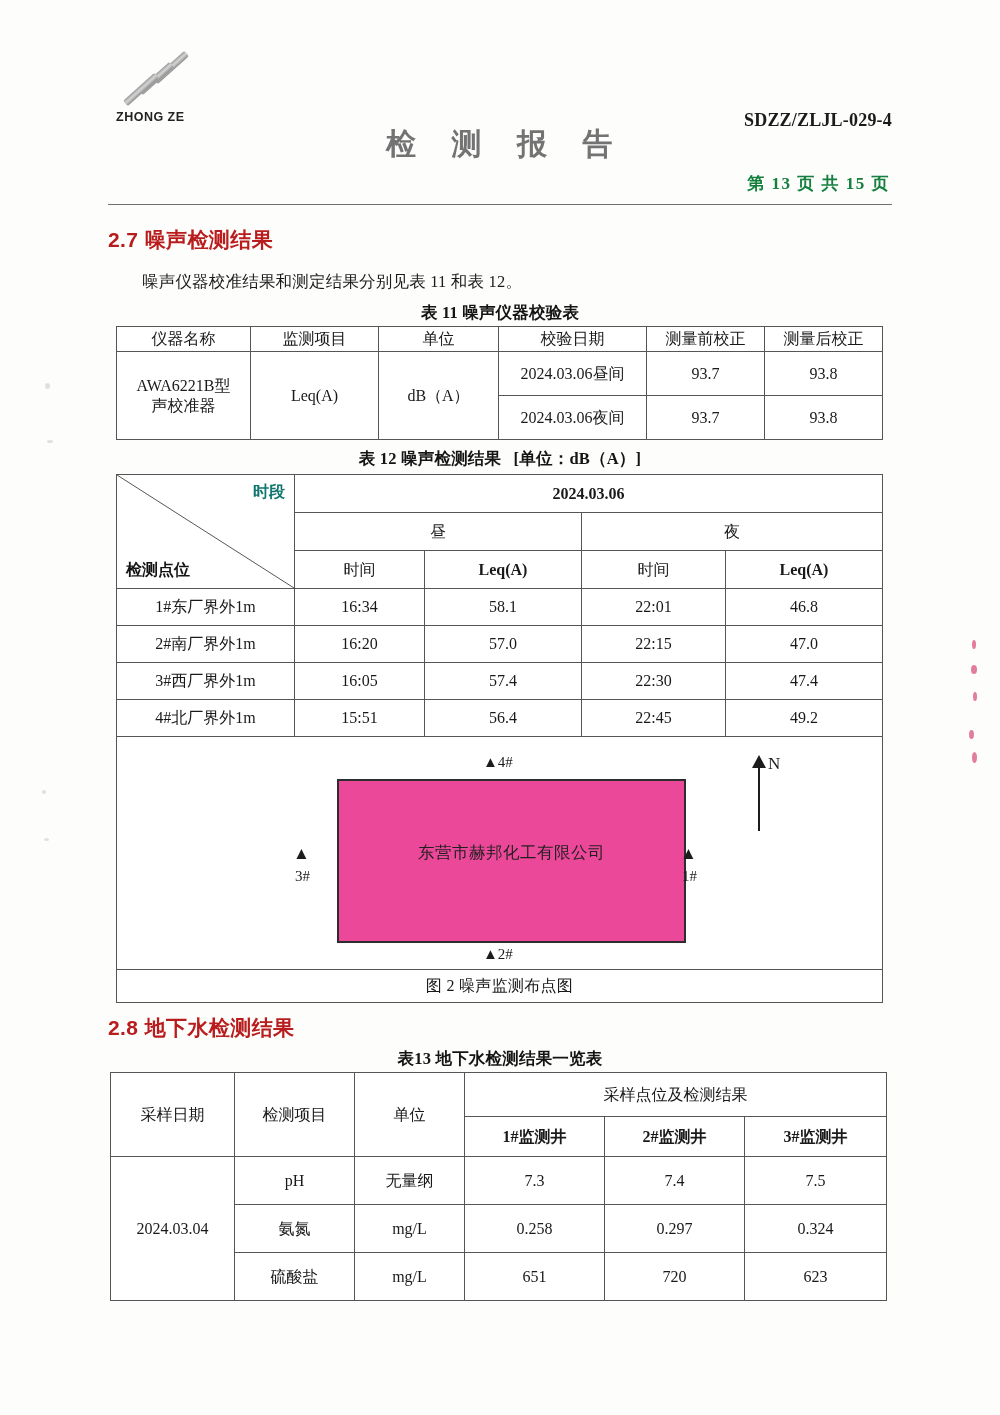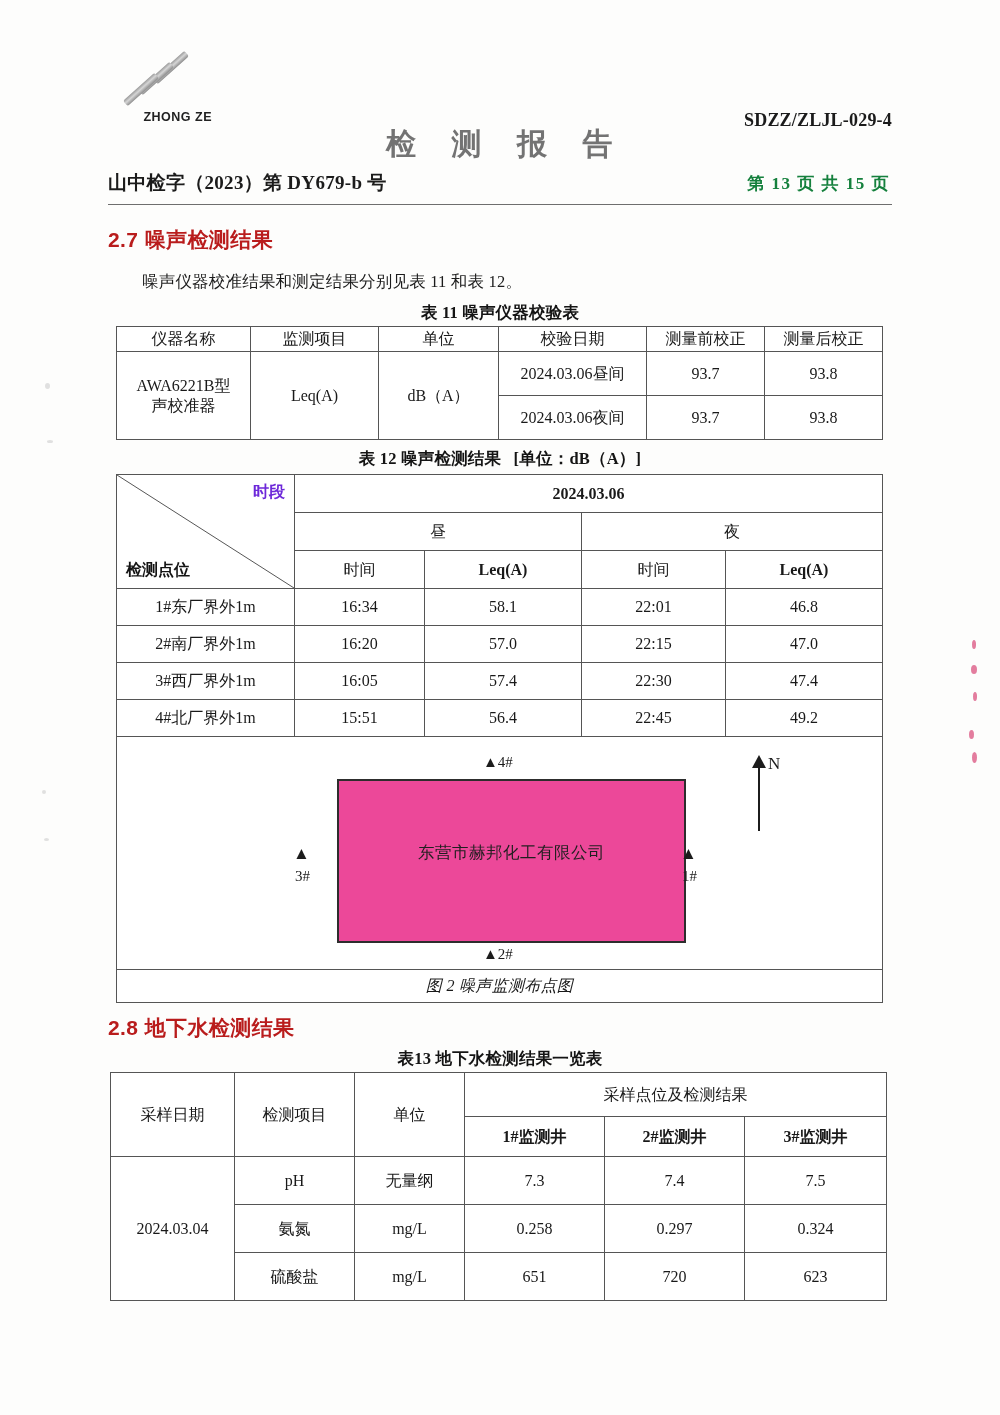--- a/index.html
+++ b/index.html
@@ -35,21 +35,20 @@
     top: 52px;
     width: 784px;
     height: 136px;
   }
   .logo {
     position: absolute;
     left: 8px;
     top: 8px;
     width: 96px;
     height: 72px;
-    text-align: right;
   }
   .logo-bars { position: relative; width: 84px; height: 46px; }
   .logo-bars i {
     position: absolute;
     display: block;
     width: 42px;
     height: 7px;
     border-radius: 2px;
     background: linear-gradient(180deg,#9a9a9a 0%,#d6d6d6 45%,#8d8d8d 100%);
     transform: rotate(-42deg);
@@ -171,21 +170,21 @@
     left: 0; top: 0;
     width: 100%; height: 100%;
     display: block;
   }
   .diag .d-top {
     position: absolute;
     right: 9px;
     top: 7px;
     font-size: 16px;
     font-weight: 700;
-    color: #6d28d9;
+    color: #0f766e;
   }
   .diag .d-bot {
     position: absolute;
     left: 9px;
     bottom: 8px;
     font-size: 16px;
     font-weight: 700;
     color: #141414;
   }
 
@@ -247,21 +246,20 @@
     top: -2px;
     font-size: 17px;
     color: #1c1c1c;
     font-family: "Liberation Serif", serif;
   }
   .fig-caption-cell {
     font-size: 16.5px;
     font-weight: 700;
     letter-spacing: .3px;
     padding: 6px 0 !important;
-    font-style: italic;
   }
 </style>
 </head>
 <body>
 
 <div class="page">
 
   <div class="scan-speck" style="left:45px;  top:383px; width:5px;  height:6px;"></div>
   <div class="scan-speck" style="left:47px;  top:440px; width:6px;  height:3px;"></div>
   <div class="scan-speck" style="left:42px;  top:790px; width:4px;  height:4px;"></div>
@@ -278,21 +276,20 @@
       <div class="logo-bars">
         <i></i>
           <i></i>
           <i></i>
       </div>
       <div class="logo-text">ZHONG ZE</div>
     </div>
 
     <div class="doc-code">SDZZ/ZLJL-029-4</div>
     <div class="report-title">检 测 报 告</div>
-    <div class="report-no">山中检字（2023）第 DY679-b 号</div>
     <div class="page-no">第 13 页  共 15 页</div>
     <div class="header-rule"></div>
   </div>
 
   <div class="sec-heading" style="left:108px; top:226px;">2.7 噪声检测结果</div>
 
   <div class="body-para" style="left:142px; top:271px;">噪声仪器校准结果和测定结果分别见表 11 和表 12。</div>
 
   <div class="table-caption" style="left:0; top:302px; width:1000px; text-align:center;">表 11   噪声仪器校验表</div>
 

